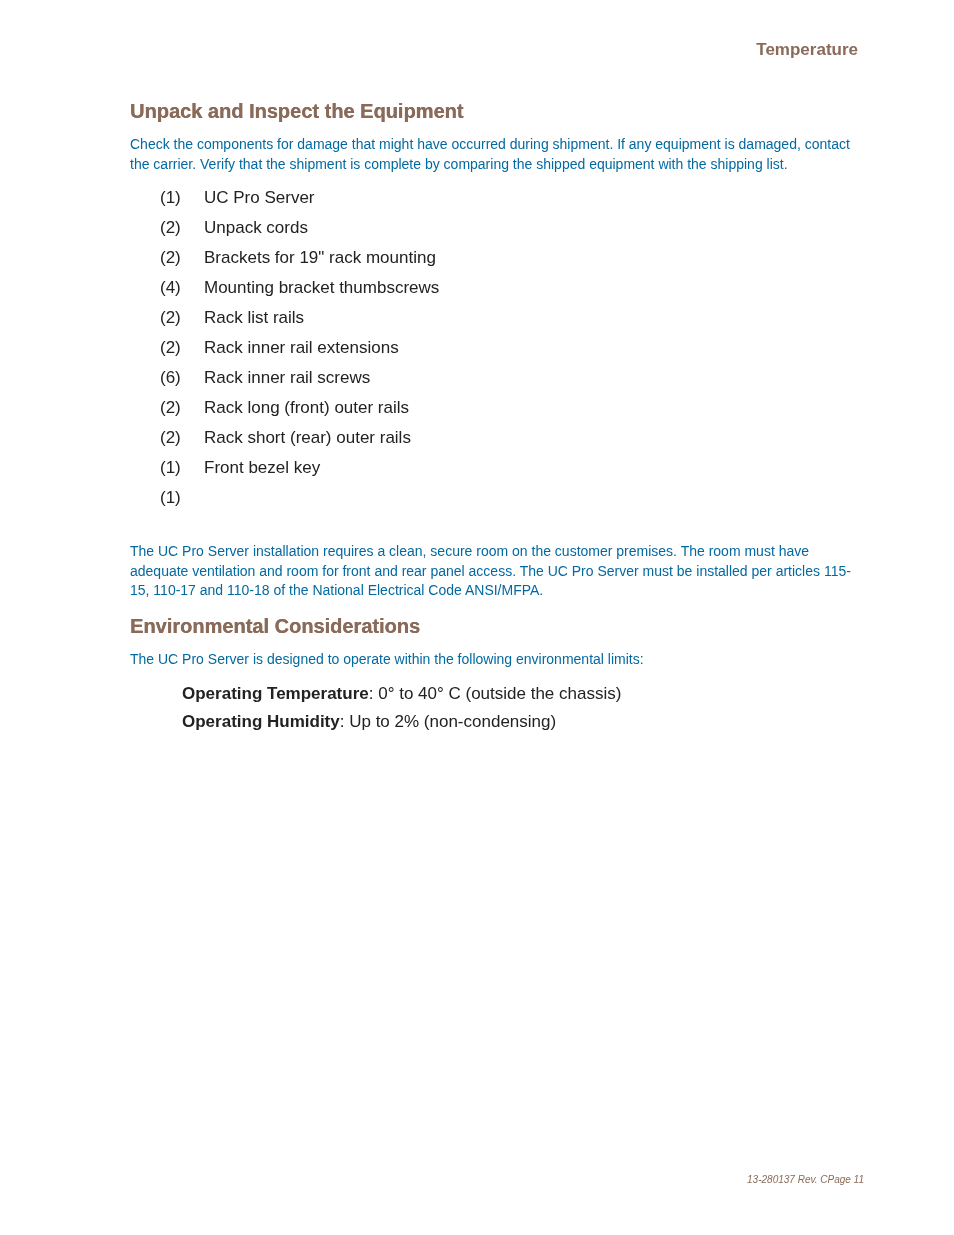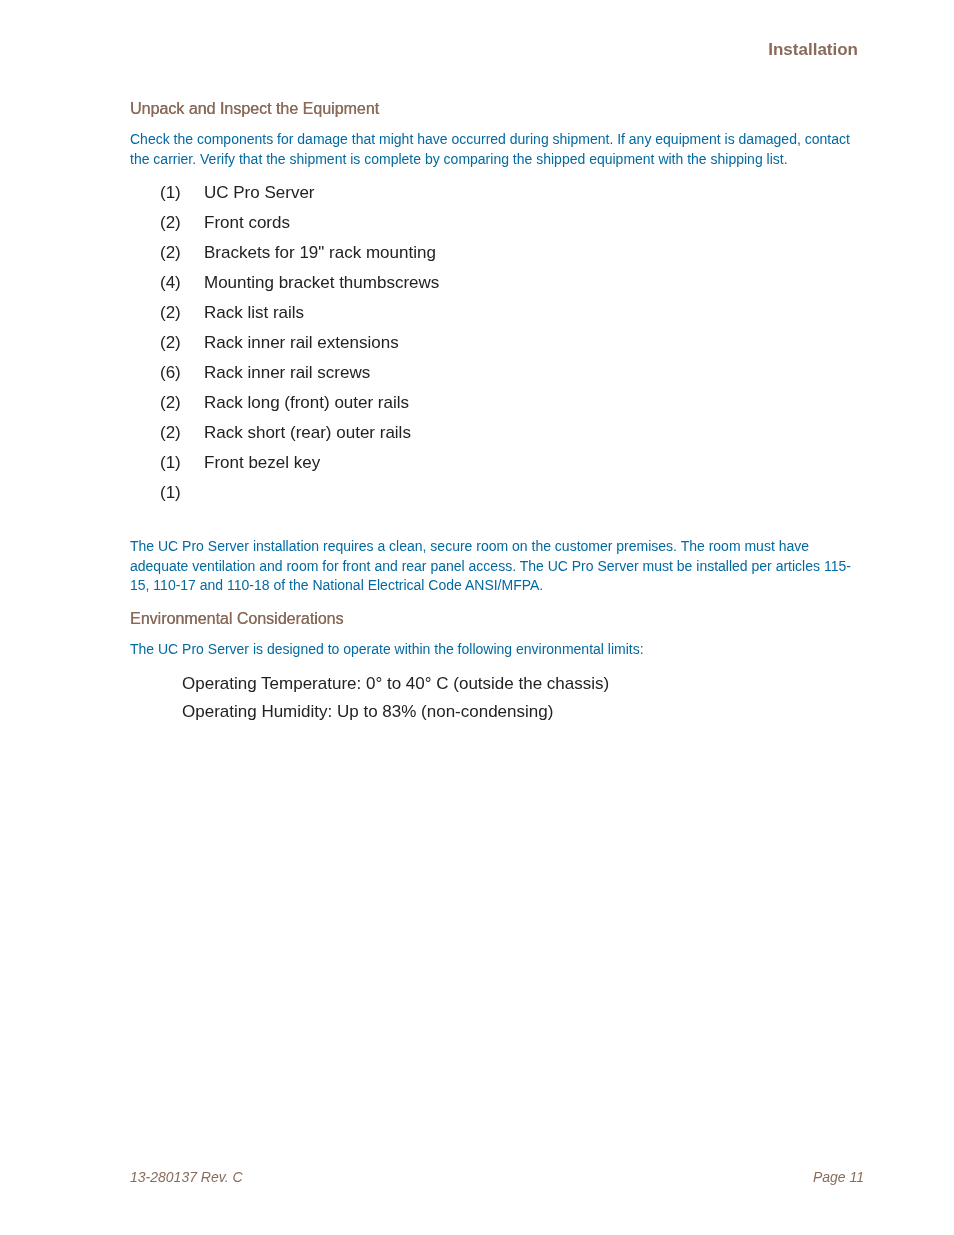--- a/index.html
+++ b/index.html
@@ -21,22 +21,22 @@
   .header-label {
     text-align: right;
     color: #8a6b5a;
     font-weight: bold;
     font-size: 17px;
     margin-bottom: 40px;
     padding-right: 6px;
   }
   h2.section {
     color: #8a6b5a;
-    font-size: 16px;
-    font-weight: normal;
+    font-size: 20px;
+    font-weight: bold;
     margin: 0 0 12px 0;
     text-shadow: 0.3px 0 0 #8a6b5a;
   }
   p.body {
     color: #0369a1;
     font-size: 14px;
     line-height: 1.4;
     margin: 0 0 14px 0;
   }
   .items-list {
@@ -54,53 +54,52 @@
   }
   .spec-block {
     padding-left: 52px;
     margin-bottom: 6px;
   }
   .spec-line {
     color: #222;
     font-size: 17px;
     margin-bottom: 8px;
   }
-  .spec-label { font-weight: normal; }
+  .spec-label { font-weight: bold; }
   .section-gap-top { margin-top: 36px; }
   .footer {
     position: absolute;
     bottom: 50px;
     left: 130px;
     right: 90px;
     display: flex;
-    justify-content: space-between;
+    justify-content: flex-end;
     color: #8a6b5a;
     font-style: italic;
-    font-size: 14px;
-    gap: 9px;
+    font-size: 10px;
   }
 </style>
 </head>
 <body>
 
 <div class="page">
 
-  <div class="header-label">Installation</div>
+  <div class="header-label">Temperature</div>
 
   <h2 class="section">Unpack and Inspect the Equipment</h2>
   <p class="body">Check the components for damage that might have occurred during shipment. If any equipment is damaged, contact the carrier. Verify that the shipment is complete by comparing the shipped equipment with the shipping list.</p>
 
   <div class="items-list">
     <div class="item-row">
         <span class="item-qty">(1)</span>
         <span>UC Pro Server</span>
       </div>
     <div class="item-row">
         <span class="item-qty">(2)</span>
-        <span>Front cords</span>
+        <span>Unpack cords</span>
       </div>
     <div class="item-row">
         <span class="item-qty">(2)</span>
         <span>Brackets for 19" rack mounting</span>
       </div>
     <div class="item-row">
         <span class="item-qty">(4)</span>
         <span>Mounting bracket thumbscrews</span>
       </div>
     <div class="item-row">
@@ -131,21 +130,21 @@
         <span class="item-qty">(1)</span>
       </div>
   </div>
 
   <p class="body">The UC Pro Server installation requires a clean, secure room on the customer premises. The room must have adequate ventilation and room for front and rear panel access. The UC Pro Server must be installed per articles 115-15, 110-17 and 110-18 of the National Electrical Code ANSI/MFPA.</p>
 
   <h2 class="section section-gap-top">Environmental Considerations</h2>
   <p class="body">The UC Pro Server is designed to operate within the following environmental limits:</p>
   <div class="spec-block">
     <div class="spec-line"><span class="spec-label">Operating Temperature</span><span>: 0° to 40° C (outside the chassis)</span></div>
-    <div class="spec-line"><span class="spec-label">Operating Humidity</span><span>: Up to 83% (non-condensing)</span></div>
+    <div class="spec-line"><span class="spec-label">Operating Humidity</span><span>: Up to 2% (non-condensing)</span></div>
   </div>
 
   <div class="footer">
     <span>13-280137  Rev. C</span>
     <span>Page 11</span>
   </div>
 
 </div>
 
 </body></html>

